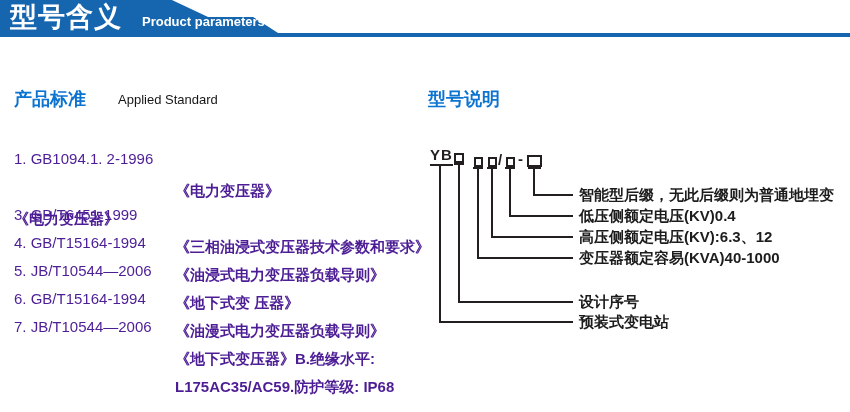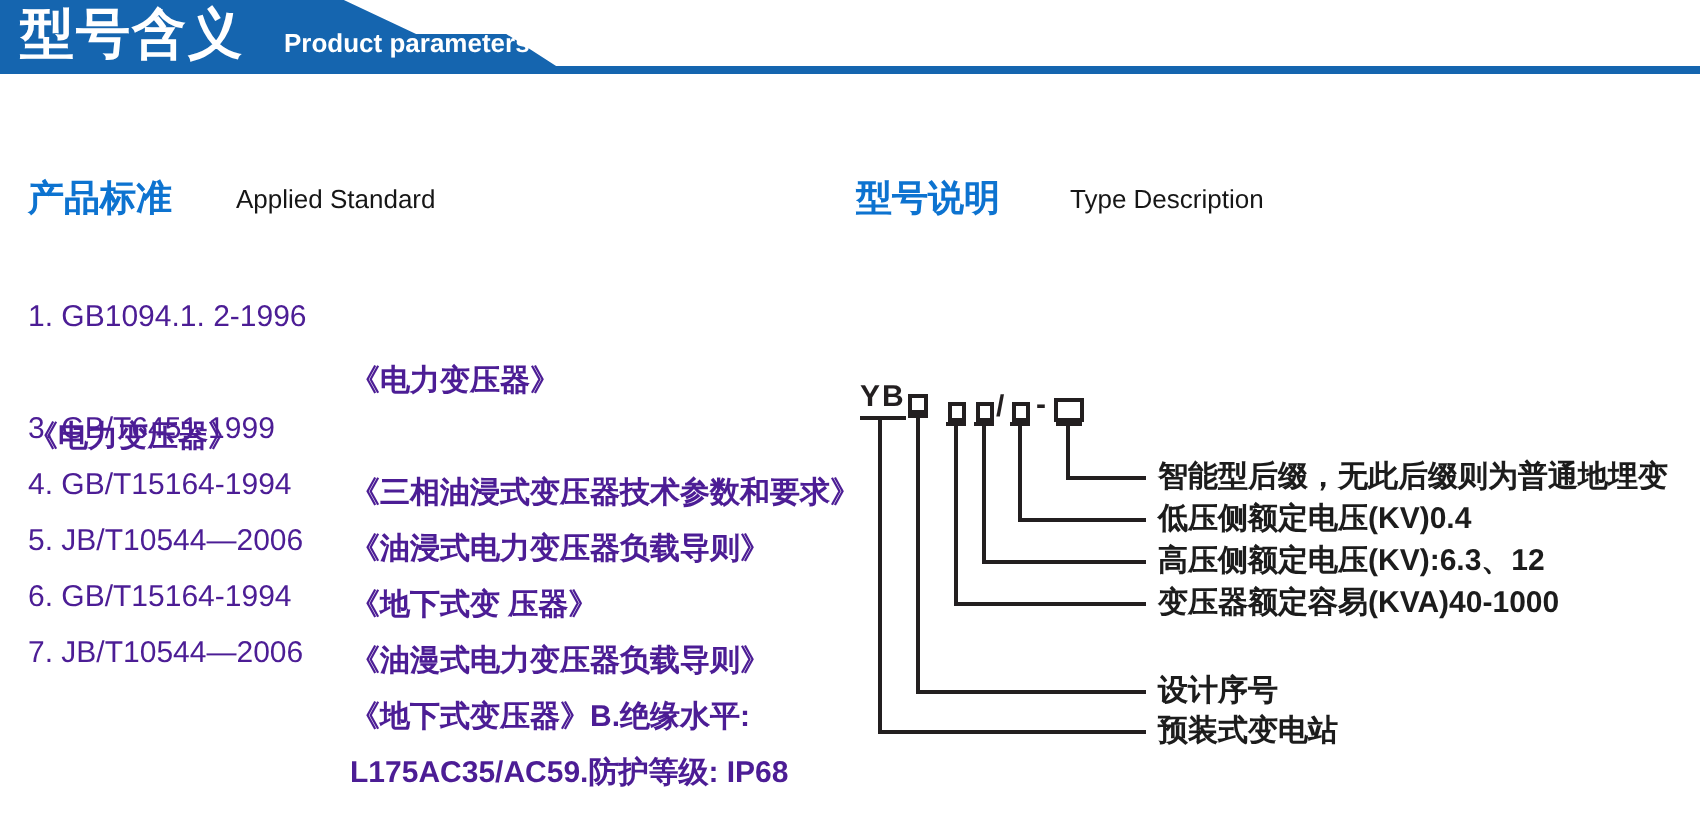--- a/index.html
+++ b/index.html
@@ -29,42 +29,41 @@
   .h-en.left{left:118px;top:92px;}
   .h-cn.right{left:428px;top:87px;}
   .h-en.right{left:535px;top:92px;}
   
   .std-list{position:absolute;left:14px;top:145px;width:410px;}
   .std-row{display:flex;height:28px;line-height:28px;font-size:15px;color:#4c1d95;}
   .std-code{width:161px;flex:none;font-weight:400;white-space:nowrap;}
   .std-desc{font-weight:600;white-space:nowrap;margin-top:32px;}
   
   .diagram{position:absolute;left:425px;top:140px;width:425px;height:210px;}
-  .diagram *{position:absolute;margin-top:44px;}
+  .diagram *{position:absolute;}
   .yb{left:5px;top:6px;font-size:15px;font-weight:700;color:#231f20;letter-spacing:1px;}
   .ln{background:#231f20;}
   .cbox{border:2px solid #231f20;background:#fff;box-sizing:border-box;}
   .sym{font-size:15px;font-weight:700;color:#231f20;}
   .dlabel{left:154px;font-size:15px;font-weight:700;color:#1c1c1c;white-space:nowrap;height:18px;line-height:18px;}
 </style>
 </head>
 <body>
 
 <div class="page">
 
   <div class="banner-shape"></div>
   <div class="banner-bar"></div>
   <div class="banner-title-cn">型号含义</div>
   <div class="banner-title-en">Product parameters</div>
 
   <div class="h-cn left">产品标准</div>
   <div class="h-en left">Applied Standard</div>
 
   <div class="h-cn right">型号说明</div>
-  <div class="h-en right">Type Description</div>
 
   <div class="std-list">
     <div class="std-row">
       <span class="std-code">1. GB1094.1. 2-1996</span>
       <span class="std-desc">《电力变压器》</span>
     </div>
     <div class="std-row">
       <span class="std-desc">《电力变压器》</span>
     </div>
     <div class="std-row">

